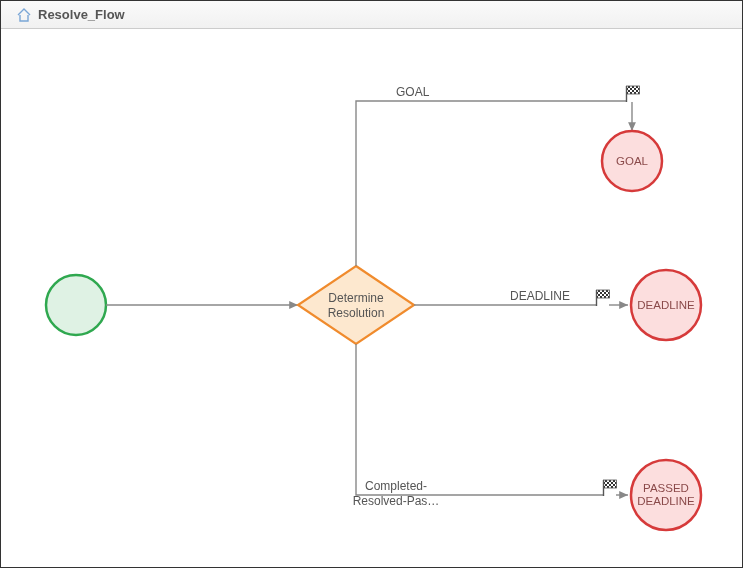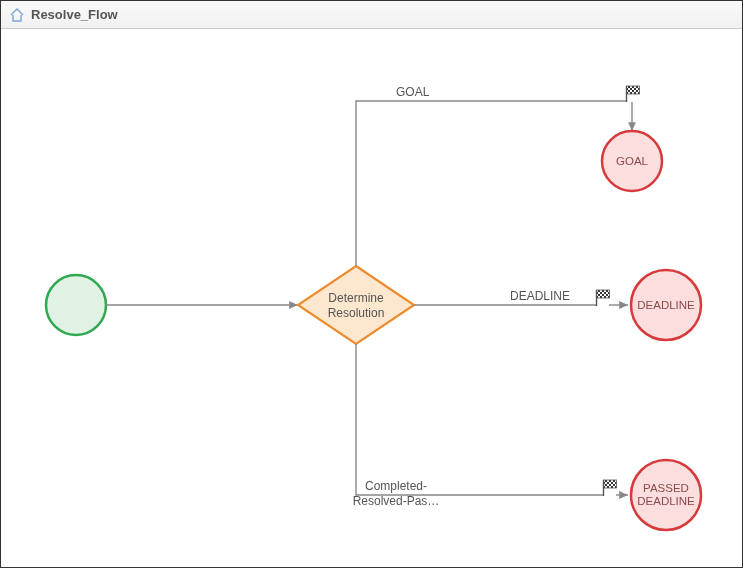--- a/index.html
+++ b/index.html
@@ -19,21 +19,21 @@
     position: relative;
     overflow: hidden;
   }
   .header {
     box-sizing: border-box;
     width: 100%;
     height: 28px;
     border-bottom: 1px solid #ccc;
     display: flex;
     align-items: center;
-    padding: 0 8px;
+    padding: 0 15px;
     gap: 6px;
     background: linear-gradient(#fafafa, #f1f1f1);
   }
   .house-icon svg { display: block; }
   .title {
     font-size: 13px;
     font-weight: 600;
     color: #555;
   }
   .canvas {

